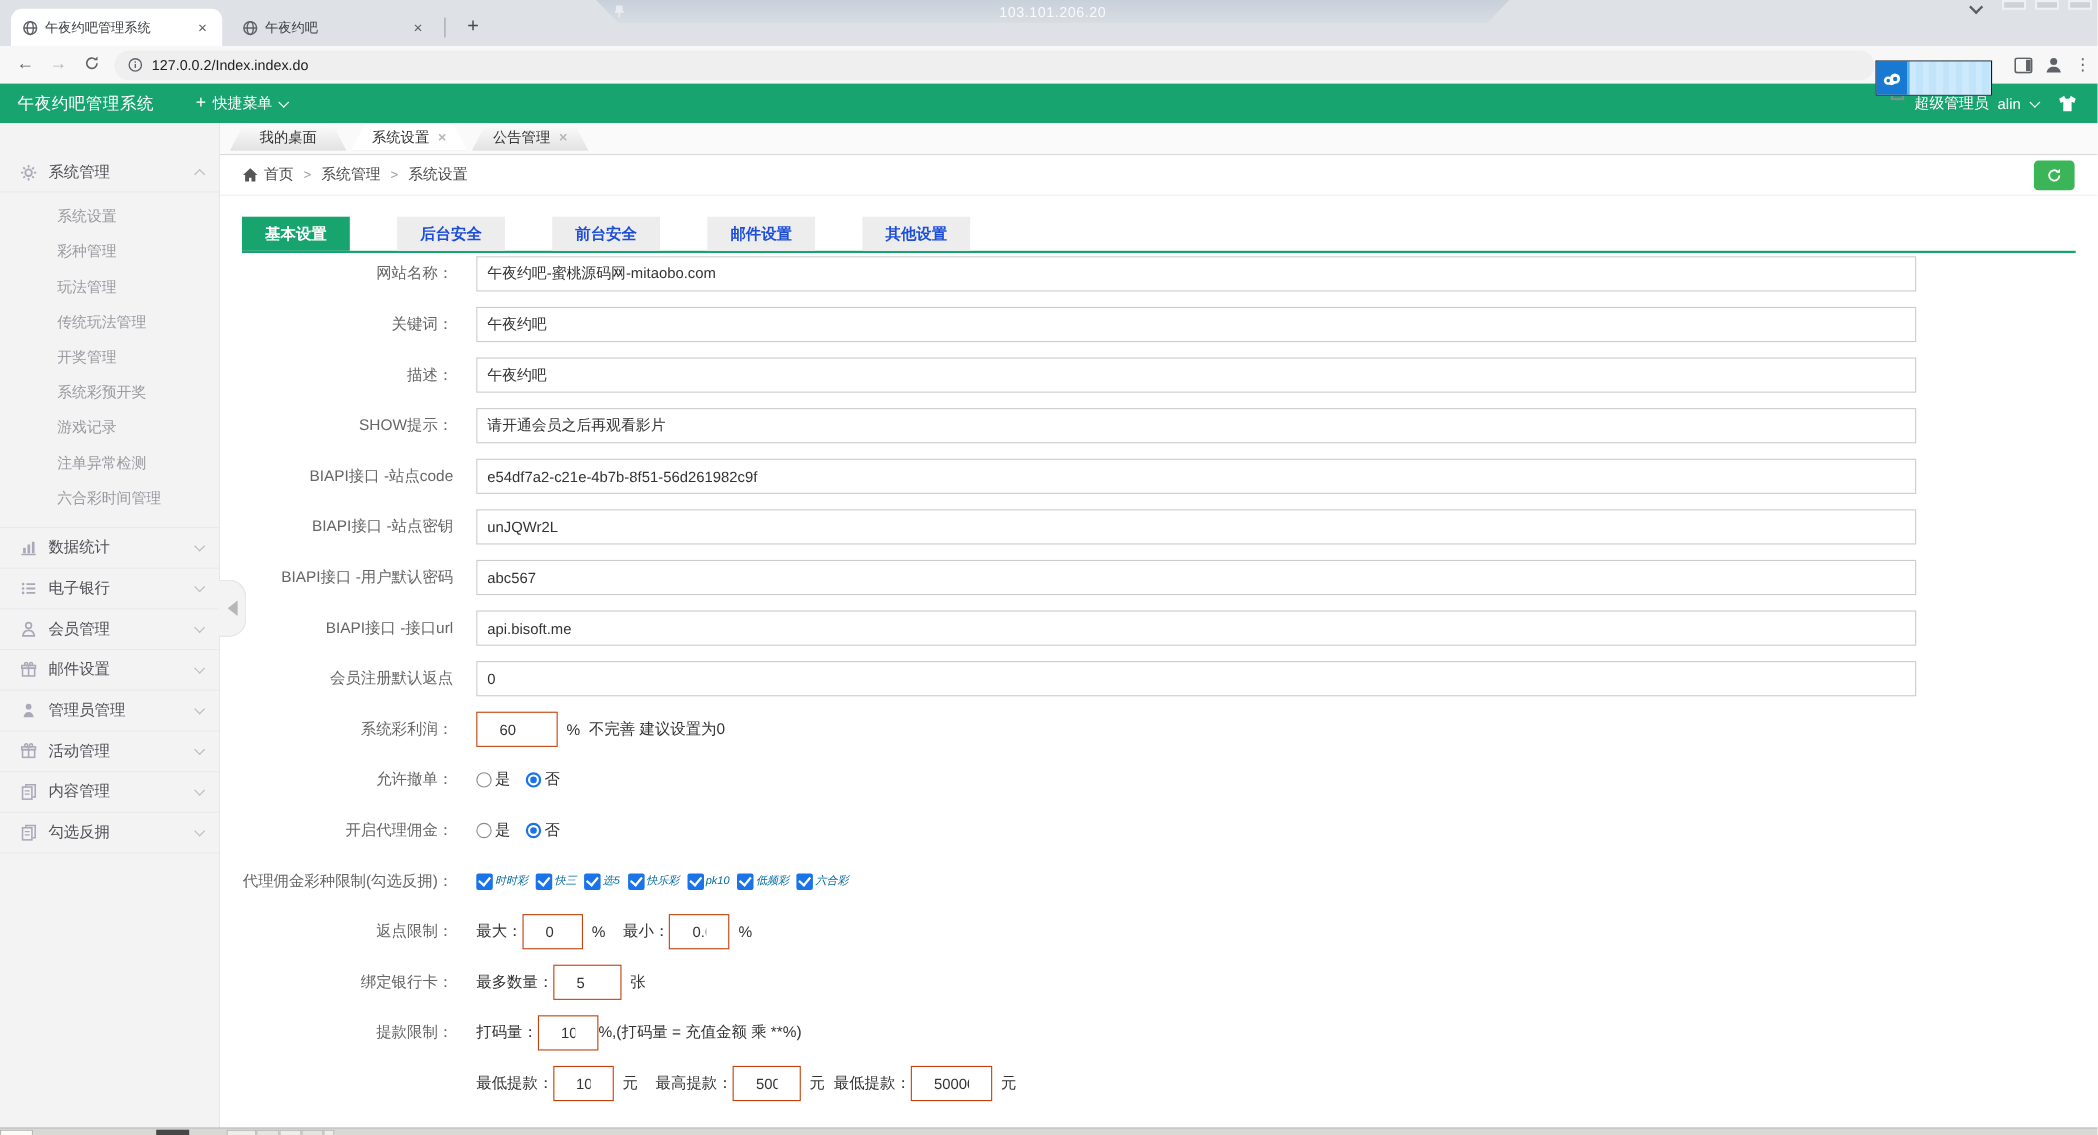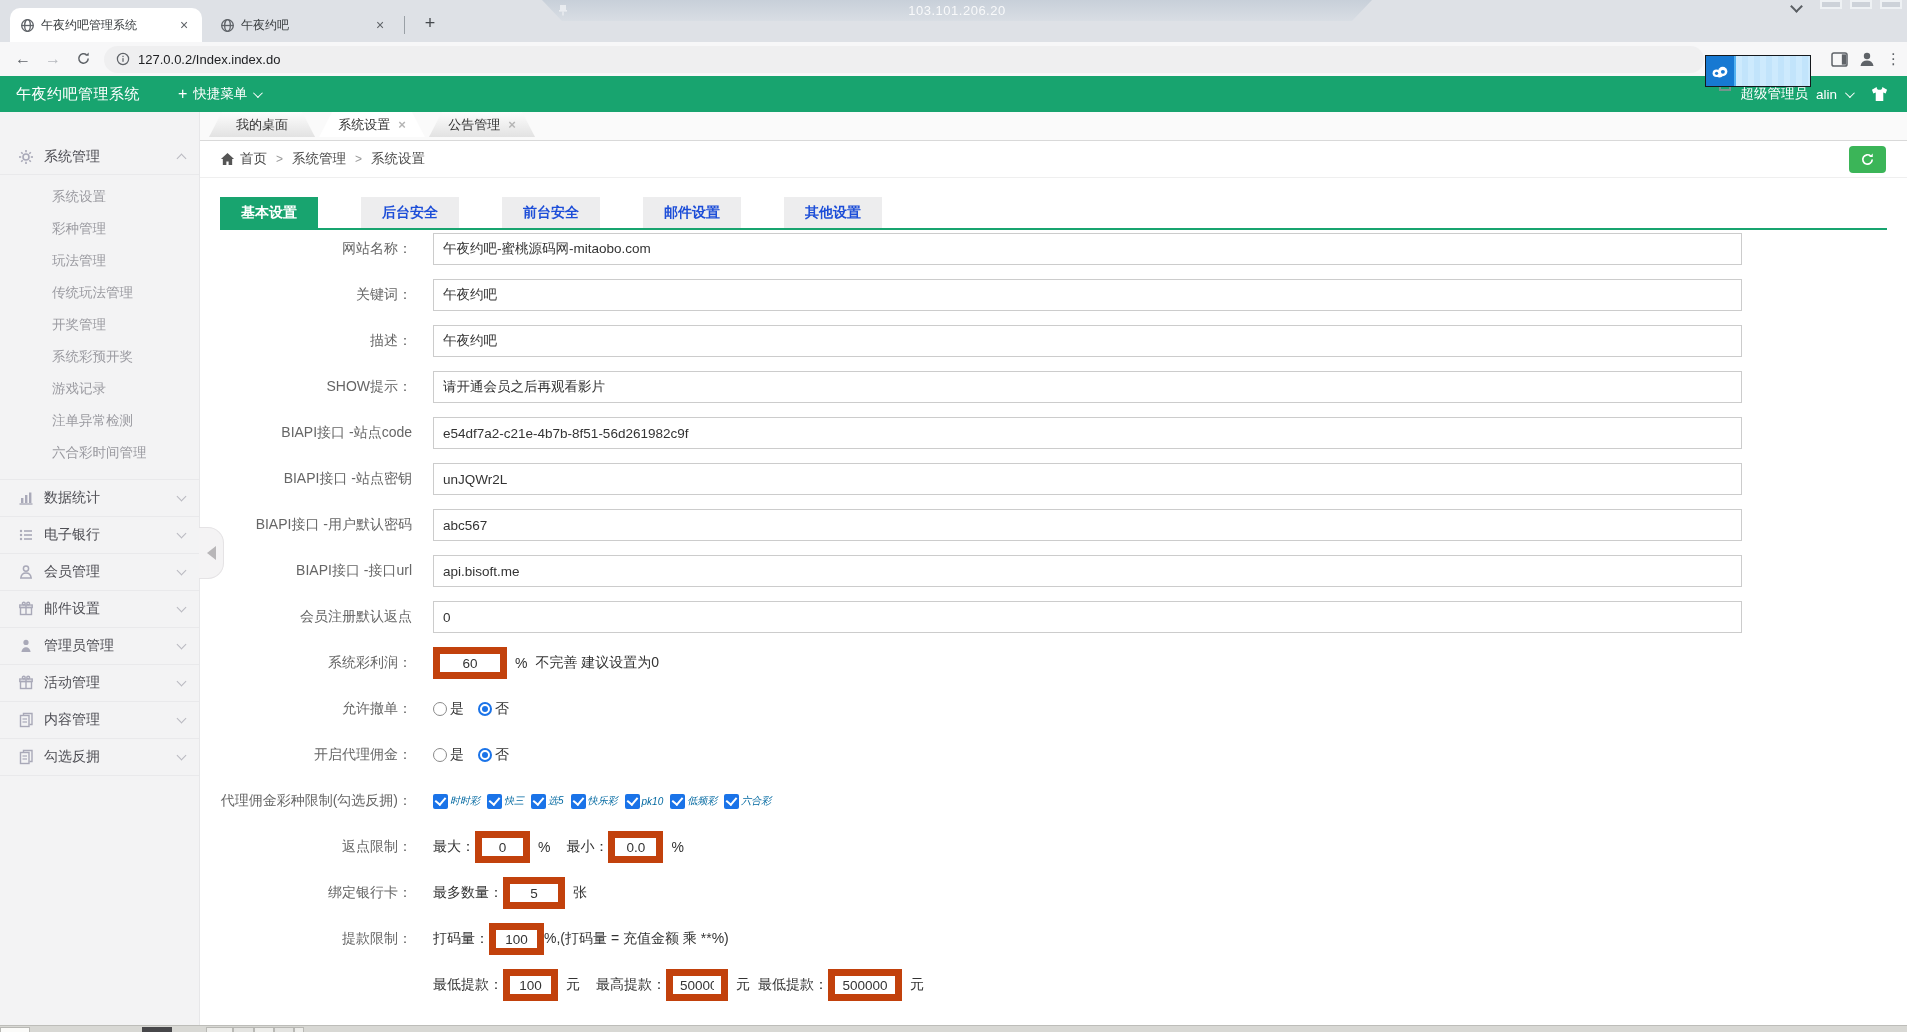--- a/index.html
+++ b/index.html
@@ -82,21 +82,21 @@
   
   .settings { padding:19px 20px 0 20px; }
   .stabs-row { border-bottom:2px solid #18a46f; display:flex;gap:43px; }
   .stab { height:31px; padding:0 21px; display:flex; align-items:center; font-size:14px; font-weight:bold; color:#1d4ed8; background:#ededee; cursor:pointer; }
   .stab.active { background:#18a46f; color:#fff; }
 
   .form { margin-top:3px; }
   .frow { display:flex; align-items:center; margin-bottom:14px; min-height:32px; }
   .flabel { width:192px; margin-right:21px; text-align:right; font-size:14px; color:#666; flex:0 0 192px; }
   .finput { width:1309px; height:32px; border:1px solid #ccc; font-size:13.5px; color:#333; padding:0 9px; background:#fff; font-family:"Liberation Sans","DejaVu Sans",sans-serif; }
-  .sinput { width:55px; height:32px; border:7px solid #c2410c; font-size:13.5px; color:#333; padding:0 7px; background:#fff; font-family:"Liberation Sans","DejaVu Sans",sans-serif;text-align:center; }
+  .sinput { width:55px; height:32px; border:1px solid #c2410c; font-size:13.5px; color:#333; padding:0 20px; background:#fff; font-family:"Liberation Sans","DejaVu Sans",sans-serif; }
   .w60 { width:62px; } .w72 { width:74px; }
   .ftext { font-size:14px; color:#333; }
   .gap8 { margin-left:8px; } .gap16 { margin-left:16px; }
   .inline { display:flex; align-items:center; }
 
   .radio { width:14px; height:14px; border:1.5px solid #8a8a8a; border-radius:50%; background:#fff; display:inline-block; margin-right:3px; vertical-align:-2px; cursor:pointer; }
   .radio.checked { border:2px solid #1a73e8; position:relative; }
   .radio.checked::after { content:""; position:absolute; left:2px; top:2px; width:6px; height:6px; border-radius:50%; background:#1a73e8; }
   .rlabel { font-size:14px; color:#333; margin-right:14px; }
 

